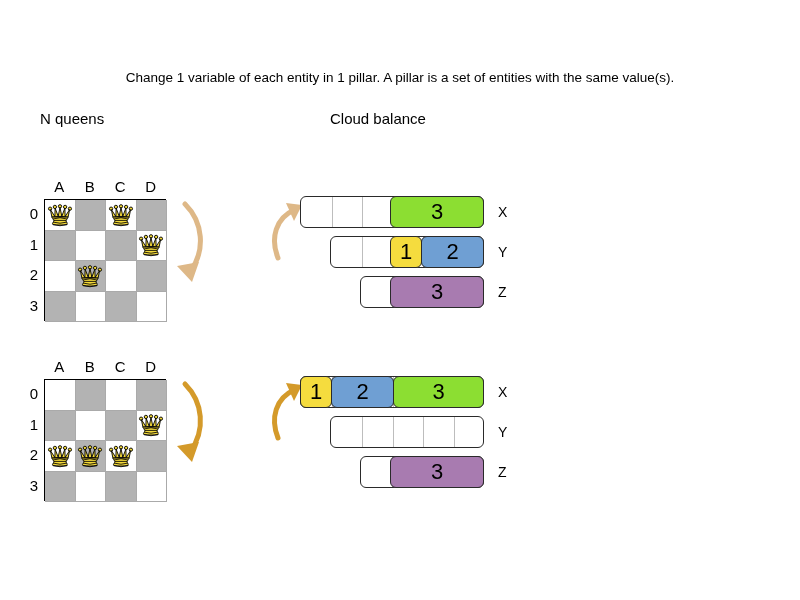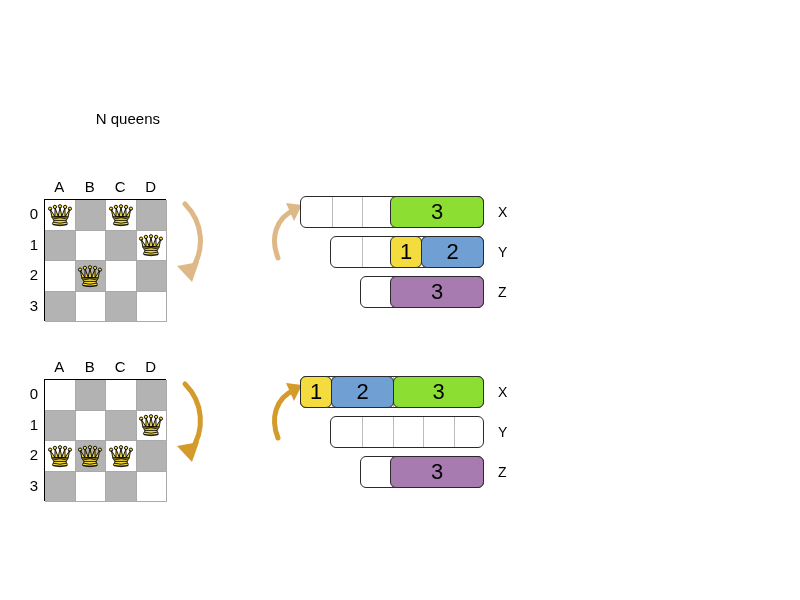--- a/index.html
+++ b/index.html
@@ -23,21 +23,21 @@
   .subtitle {
     position: absolute; top: 69px; left: 0; width: 800px;
     text-align: center;
     font-size: 13.5px; font-weight: 400; line-height: 17px;
   }
 
   
   .section-caption {
     position: absolute;
     font-size: 15px; line-height: 18px;
-    text-align: right;
+    text-align: left;
     white-space: nowrap;
   }
   #caption-nqueens { top: 110px; left: 40px; width: 120px; }
   #caption-cloud   { top: 110px; left: 330px; width: 140px; }
 
   
   .board-wrap { position: absolute; }
   #board-top    { left: 26px; top: 178px; }
   #board-bottom { left: 26px; top: 358px; }
 
@@ -108,22 +108,24 @@
     position: absolute; top: 7px;
     font-size: 14px; line-height: 18px;
     text-align: left; width: 30px;
   }
 </style>
 </head>
 <body>
 
 <div id="root">
 
+  <div class="subtitle">Change 1 variable of each entity in 1 pillar. A pillar is a set of entities with the same value(s).</div>
 
   <div class="section-caption" id="caption-nqueens">N queens</div>
+  <div class="section-caption" id="caption-cloud">Cloud balance</div>
 
   <div class="board-wrap" id="board-top">
       <div class="col-labels">
         <div class="col-label" style="left: 0px;">A</div>
         <div class="col-label" style="left: 30.5px;">B</div>
         <div class="col-label" style="left: 61px;">C</div>
         <div class="col-label" style="left: 91.5px;">D</div>
       </div>
       <div class="row-labels">
         <div class="row-label" style="top: 0px;">0</div>

